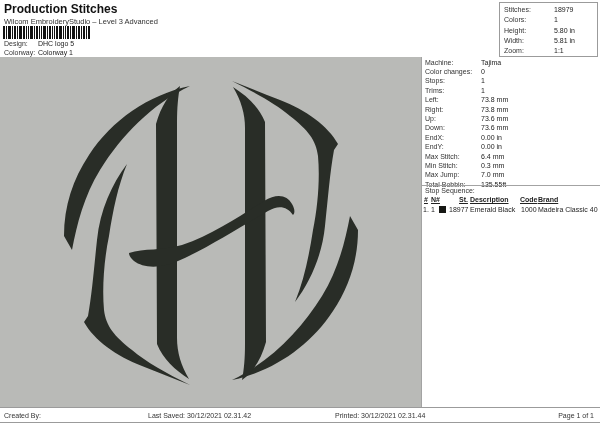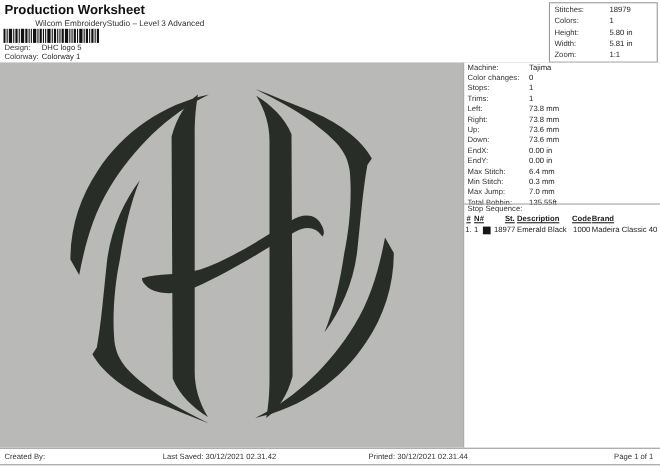--- a/index.html
+++ b/index.html
@@ -3,21 +3,21 @@
 <meta charset="utf-8">
 <style>
   html,body{margin:0;padding:0;}
   body{
     width:600px;height:424px;position:relative;background:#ffffff;
     font-family:"Liberation Sans", sans-serif;color:#1d1d1d;overflow:hidden;
     -webkit-font-smoothing:antialiased;
   }
   .abs{position:absolute;}
   .f7{font-size:7px;line-height:1.15;}
-  .f75{font-size:7.5px;line-height:1.15;margin-left:28px;}
+  .f75{font-size:7.5px;line-height:1.15;}
 
   
   .header{left:0;top:0;width:600px;height:57px;background:#fff;border-bottom:1px solid #9b9b9b;}
   .title{left:4px;top:2px;font-size:12px;font-weight:bold;color:#111;}
   .subtitle{left:4px;top:18px;color:#333;}
   .kv-label{color:#333;}
   .kv-value{color:#222;}
 
   
   .statsbox{left:499px;top:2px;width:97px;height:53px;border:1px solid #9b9b9b;background:#fff;}
@@ -41,21 +41,21 @@
 
   
   .footer{left:0;top:407px;width:600px;height:16px;border-top:1px solid #9b9b9b;background:#fff;}
   .fitem{position:absolute;top:3.5px;color:#333;}
   .pageline{left:0;top:422px;width:600px;border-top:1px solid #9b9b9b;height:0;}
 </style>
 </head>
 <body>
 
 <div class="abs header">
-  <div class="abs title">Production Worksheet</div>
+  <div class="abs title">Production Stitches</div>
   <div class="abs subtitle f75">Wilcom EmbroideryStudio – Level 3 Advanced</div>
 
   <svg class="abs" style="left:3px;top:26px;" width="87" height="13" viewBox="0 0 87 13" aria-hidden="true">
     <g fill="#111">
       <rect x="0" width="2" height="13"></rect>
         <rect x="3" width="1" height="13"></rect>
         <rect x="5" width="3" height="13"></rect>
       <rect x="9" width="1" height="13"></rect>
         <rect x="11" width="2" height="13"></rect>
         <rect x="14" width="1" height="13"></rect>

